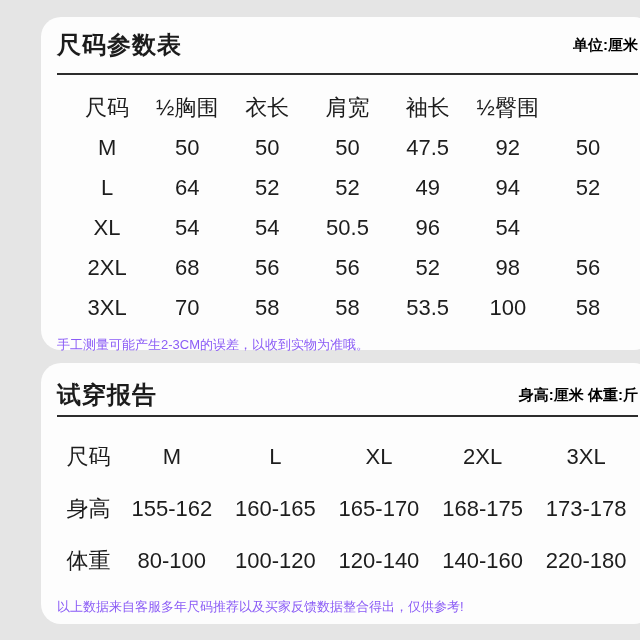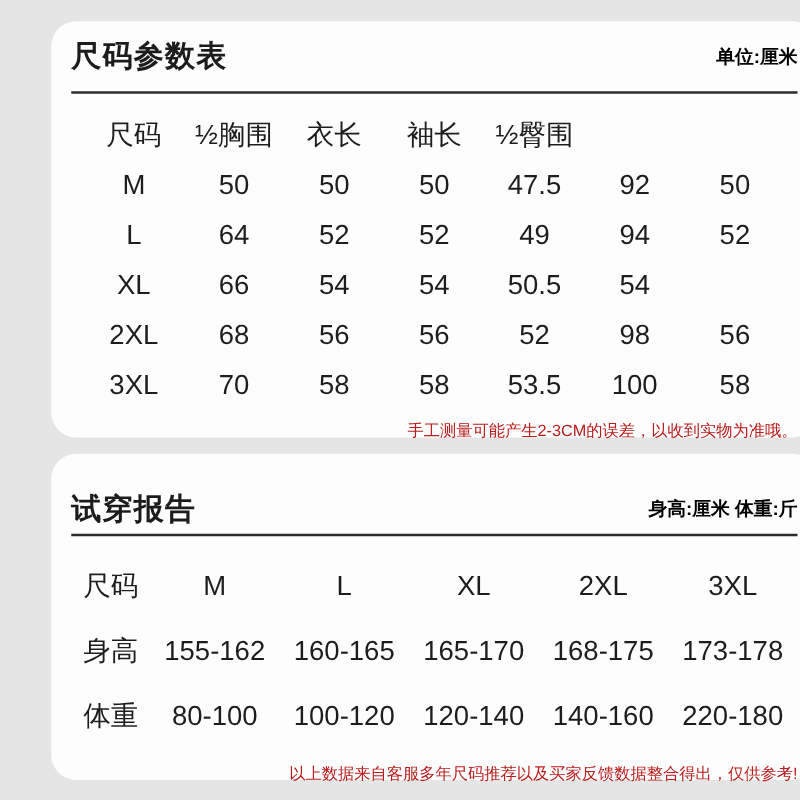--- a/index.html
+++ b/index.html
@@ -18,39 +18,39 @@
     box-sizing: border-box; padding: 0 16px;
   }
   .card-size   { top: 17px;  height: 333px; }
   .card-fit    { top: 363px; height: 261px; }
 
   .card-head {
     display: flex; justify-content: space-between; align-items: center;
     height: 40px;
   }
   .card-size .card-head { padding-top: 8px; }
-  .card-fit  .card-head { padding-top: 24px; }
+  .card-fit  .card-head { padding-top: 12px; }
   .card-title { font-size: 24px; font-weight: 700; letter-spacing: 1px; color: #1c1c1c; }
   .unit-note  { font-size: 15px; font-weight: 600; color: #000000; }
 
   .divider { border: 0; border-top: 2.5px solid #2d2d2d; margin: 0; }
   .card-size .divider { margin-top: 8px; }
 
   .table1 { padding: 0 10px; margin-top: 13px; }
   .t7 { display: grid; grid-template-columns: repeat(7, 1fr); height: 40px; line-height: 40px; }
   .t7 > span { text-align: center; font-size: 22px; font-weight: 400; white-space: nowrap; }
   .t7.header > span, .t7 > span.rowlab { font-weight: 500; }
 
   .table2 { margin-top: 14px; }
   .t6 { display: grid; grid-template-columns: 63px repeat(5, 1fr); height: 52px; line-height: 52px; }
   .t6 > span { text-align: center; font-size: 22px; font-weight: 400; white-space: nowrap; }
   .t6 > span.rowlab { font-weight: 500; }
 
   .footnote {
-    text-align: right; font-size: 13px; line-height: 17px; color: #b91c1c;
+    text-align: left; font-size: 13px; line-height: 17px; color: #8b5cf6;
     font-weight: 400; margin: 0;
   }
   .card-size .footnote { margin-top: 8px; }
   .card-fit  .footnote { margin-top: 11px; }
 </style>
 </head>
 <body>
 
 <div class="canvas">
 
@@ -59,20 +59,21 @@
       <span class="card-title">尺码参数表</span>
       <span class="unit-note">单位:厘米</span>
     </div>
     <hr class="divider">
 
     <div class="table1">
       <div class="t7 header">
         <span>尺码</span>
         <span>½胸围</span>
         <span>衣长</span>
+        <span>肩宽</span>
         <span>袖长</span>
         <span>½臀围</span>
       </div>
 
       <div class="t7">
         <span class="rowlab">M</span>
         <span>50</span>
         <span>50</span>
         <span>50</span>
         <span>47.5</span>
@@ -85,24 +86,24 @@
         <span>64</span>
         <span>52</span>
         <span>52</span>
         <span>49</span>
         <span>94</span>
         <span>52</span>
       </div>
 
       <div class="t7">
         <span class="rowlab">XL</span>
-        <span>66</span>
         <span>54</span>
         <span>54</span>
         <span>50.5</span>
+        <span>96</span>
         <span>54</span>
       </div>
 
       <div class="t7">
         <span class="rowlab">2XL</span>
         <span>68</span>
         <span>56</span>
         <span>56</span>
         <span>52</span>
         <span>98</span>

